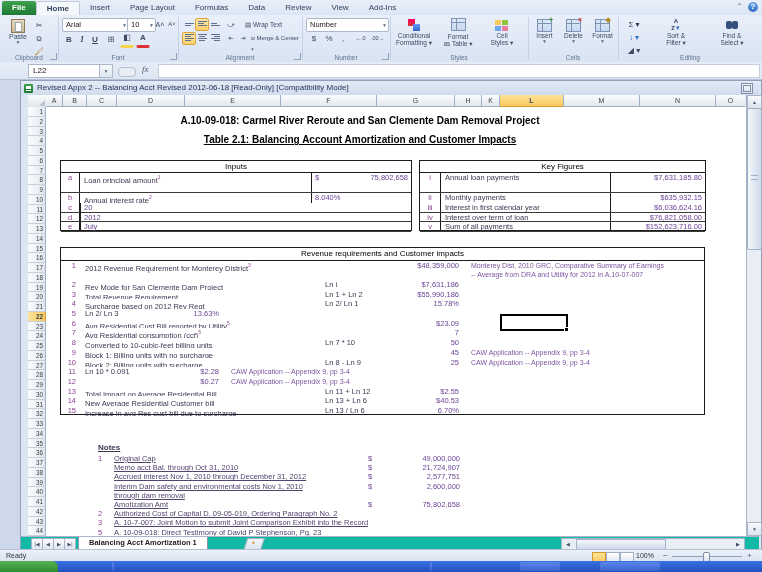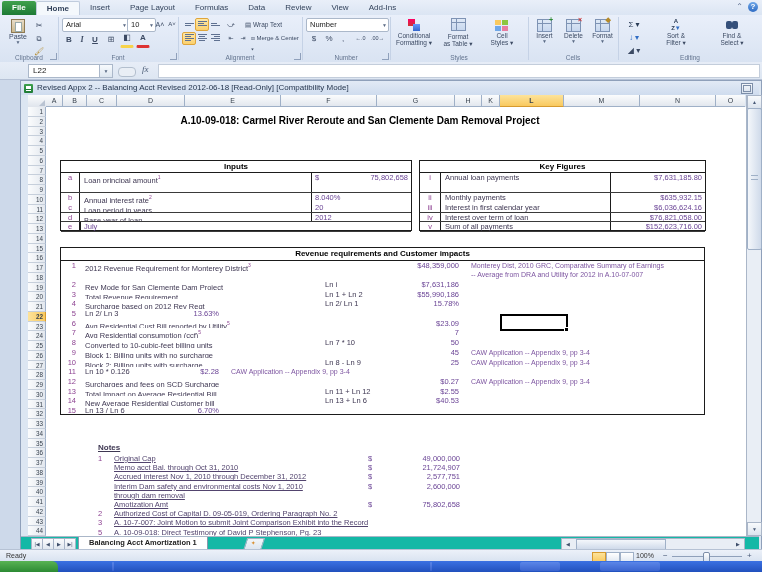--- a/index.html
+++ b/index.html
@@ -104,21 +104,21 @@
   .zminus,.zplus{position:absolute;top:1px;font-size:8px;color:#4a5b78;}
   .taskbar{left:0;top:561px;width:762px;height:11px;background:linear-gradient(#3b71e2,#2150bd);}
   .startfrag{position:absolute;left:0;top:0;width:58px;height:11px;background:linear-gradient(#58b353,#2c8a33);
              border-radius:0 6px 0 0;}
   .tbitem{position:absolute;top:1px;height:9px;background:linear-gradient(#5b86e8,#3a64cf);border-radius:2px;}
   
   .stitle{position:absolute;left:60px;width:600px;text-align:center;font-size:10px;font-weight:bold;color:#000;}
   .u{text-decoration:underline;}
   sup{font-size:5px;vertical-align:super;color:#8c4191;}
   .tbl{position:absolute;border:1.5px solid #1b1b1b;box-sizing:border-box;background:#fff;font-size:7.5px;color:#3e3752;}
-  .thead{font-weight:bold;text-align:center;color:#000;border-bottom:1px solid #1b1b1b;font-size:8px;}
+  .thead{font-weight:normal;text-align:center;color:#000;border-bottom:1px solid #1b1b1b;font-size:8px;}
   .irow{display:flex;height:9.9px;line-height:9.9px;box-sizing:border-box;}
   .irow:nth-of-type(2),.irow:nth-of-type(4),.irow:nth-of-type(5),.irow:nth-of-type(6){border-bottom:1px solid #3a3a3a;}
   .ltr{width:18px;border-right:1px solid #1b1b1b;text-align:center;color:#8c4191;flex:none;}
   .ilabel{flex:1;padding-left:4px;white-space:nowrap;overflow:hidden;}
   .ival{width:100px;flex:none;border-left:1px solid #1b1b1b;display:flex;padding:0 3px;box-sizing:border-box;color:#6b4596;}
   .cur:not(.empty)+.val{margin-left:auto;}
   .krow{display:flex;height:9.9px;line-height:9.9px;box-sizing:border-box;}
   .krow:nth-of-type(2),.krow:nth-of-type(4),.krow:nth-of-type(5),.krow:nth-of-type(6){border-bottom:1px solid #3a3a3a;}
   .rom{width:20px;border-right:1px solid #1b1b1b;text-align:center;color:#8c4191;flex:none;}
   .klabel{flex:1;padding-left:4px;white-space:nowrap;}
@@ -367,20 +367,21 @@
       <div class="rn">39</div>
       <div class="rn">40</div>
       <div class="rn">41</div>
       <div class="rn">42</div>
       <div class="rn">43</div>
       <div class="rn">44</div>
     </div>
   <div class="abs sheetbg"></div>
 
   <div class="stitle" style="top:115px;">A.10-09-018: Carmel River Reroute and San Clemente Dam Removal Project</div>
+  <div class="stitle u" style="top:134px;">Table 2.1:  Balancing Account Amortization and Customer Impacts</div>
 
   <div class="tbl" style="left:60px;top:160px;width:352px;height:71px;">
     <div class="thead" style="height:11px;line-height:11px;">Inputs</div>
     <div>
 
         <div class="irow">
           <span class="ltr">a</span>
           <span class="ilabel"><span>Loan principal amount</span><sup>1</sup></span>
           <span class="ival">
             <span class="cur">$</span>
@@ -401,30 +402,28 @@
           <span class="ltr">b</span>
           <span class="ilabel"><span>Annual interest rate</span><sup>2</sup></span>
           <span class="ival">
             <span class="cur empty"></span>
             <span class="val">8.040%</span>
           </span>
         </div>
 
         <div class="irow">
           <span class="ltr">c</span>
-          <span class="ilabel"><span>Loan period in years</span><sup class="empty"></sup></span>
           <span class="ival">
             <span class="cur empty"></span>
             <span class="val">20</span>
           </span>
         </div>
 
         <div class="irow">
           <span class="ltr">d</span>
-          <span class="ilabel"><span>Base year of loan</span><sup class="empty"></sup></span>
           <span class="ival">
             <span class="cur empty"></span>
             <span class="val">2012</span>
           </span>
         </div>
 
         <div class="irow">
           <span class="ltr">e</span>
           <span class="ival">
             <span class="cur empty"></span>
@@ -584,31 +583,30 @@
           <span class="c-frm">Ln 8 - Ln 9</span>
           <span class="c-val">25</span>
           <span class="c-note">
             <span>CAW Application -- Appendix 9, pp 3-4</span>
             <span class="empty"></span>
           </span>
         </div>
 
         <div class="iline">
           <span class="c-num">11</span>
-          <span class="c-frm">Ln 10 * 0.126</span>
+          <span class="c-frm">Ln 10 * 0.091</span>
           <span class="c-val">$2.28</span>
           <span class="c-note">
             <span>CAW Application -- Appendix 9, pp 3-4</span>
             <span class="empty"></span>
           </span>
         </div>
 
         <div class="iline">
           <span class="c-num">12</span>
-          <span class="c-desc"><span>Surcharges and fees on SCD Surcharge</span><sup class="empty"></sup></span>
           <span class="c-frm empty"></span>
           <span class="c-val">$0.27</span>
           <span class="c-note">
             <span>CAW Application -- Appendix 9, pp 3-4</span>
             <span class="empty"></span>
           </span>
         </div>
 
         <div class="iline">
           <span class="c-num">13</span>
@@ -627,20 +625,21 @@
           <span class="c-frm">Ln 13 + Ln 6</span>
           <span class="c-val">$40.53</span>
           <span class="c-note">
             <span class="empty"></span>
             <span class="empty"></span>
           </span>
         </div>
 
         <div class="iline">
           <span class="c-num">15</span>
+          <span class="c-desc"><span>Increase in avg Res cust bill due to surcharge</span><sup class="empty"></sup></span>
           <span class="c-frm">Ln 13 / Ln 6</span>
           <span class="c-val">6.70%</span>
           <span class="c-note">
             <span class="empty"></span>
             <span class="empty"></span>
           </span>
         </div>
       </div>
   </div>
 

